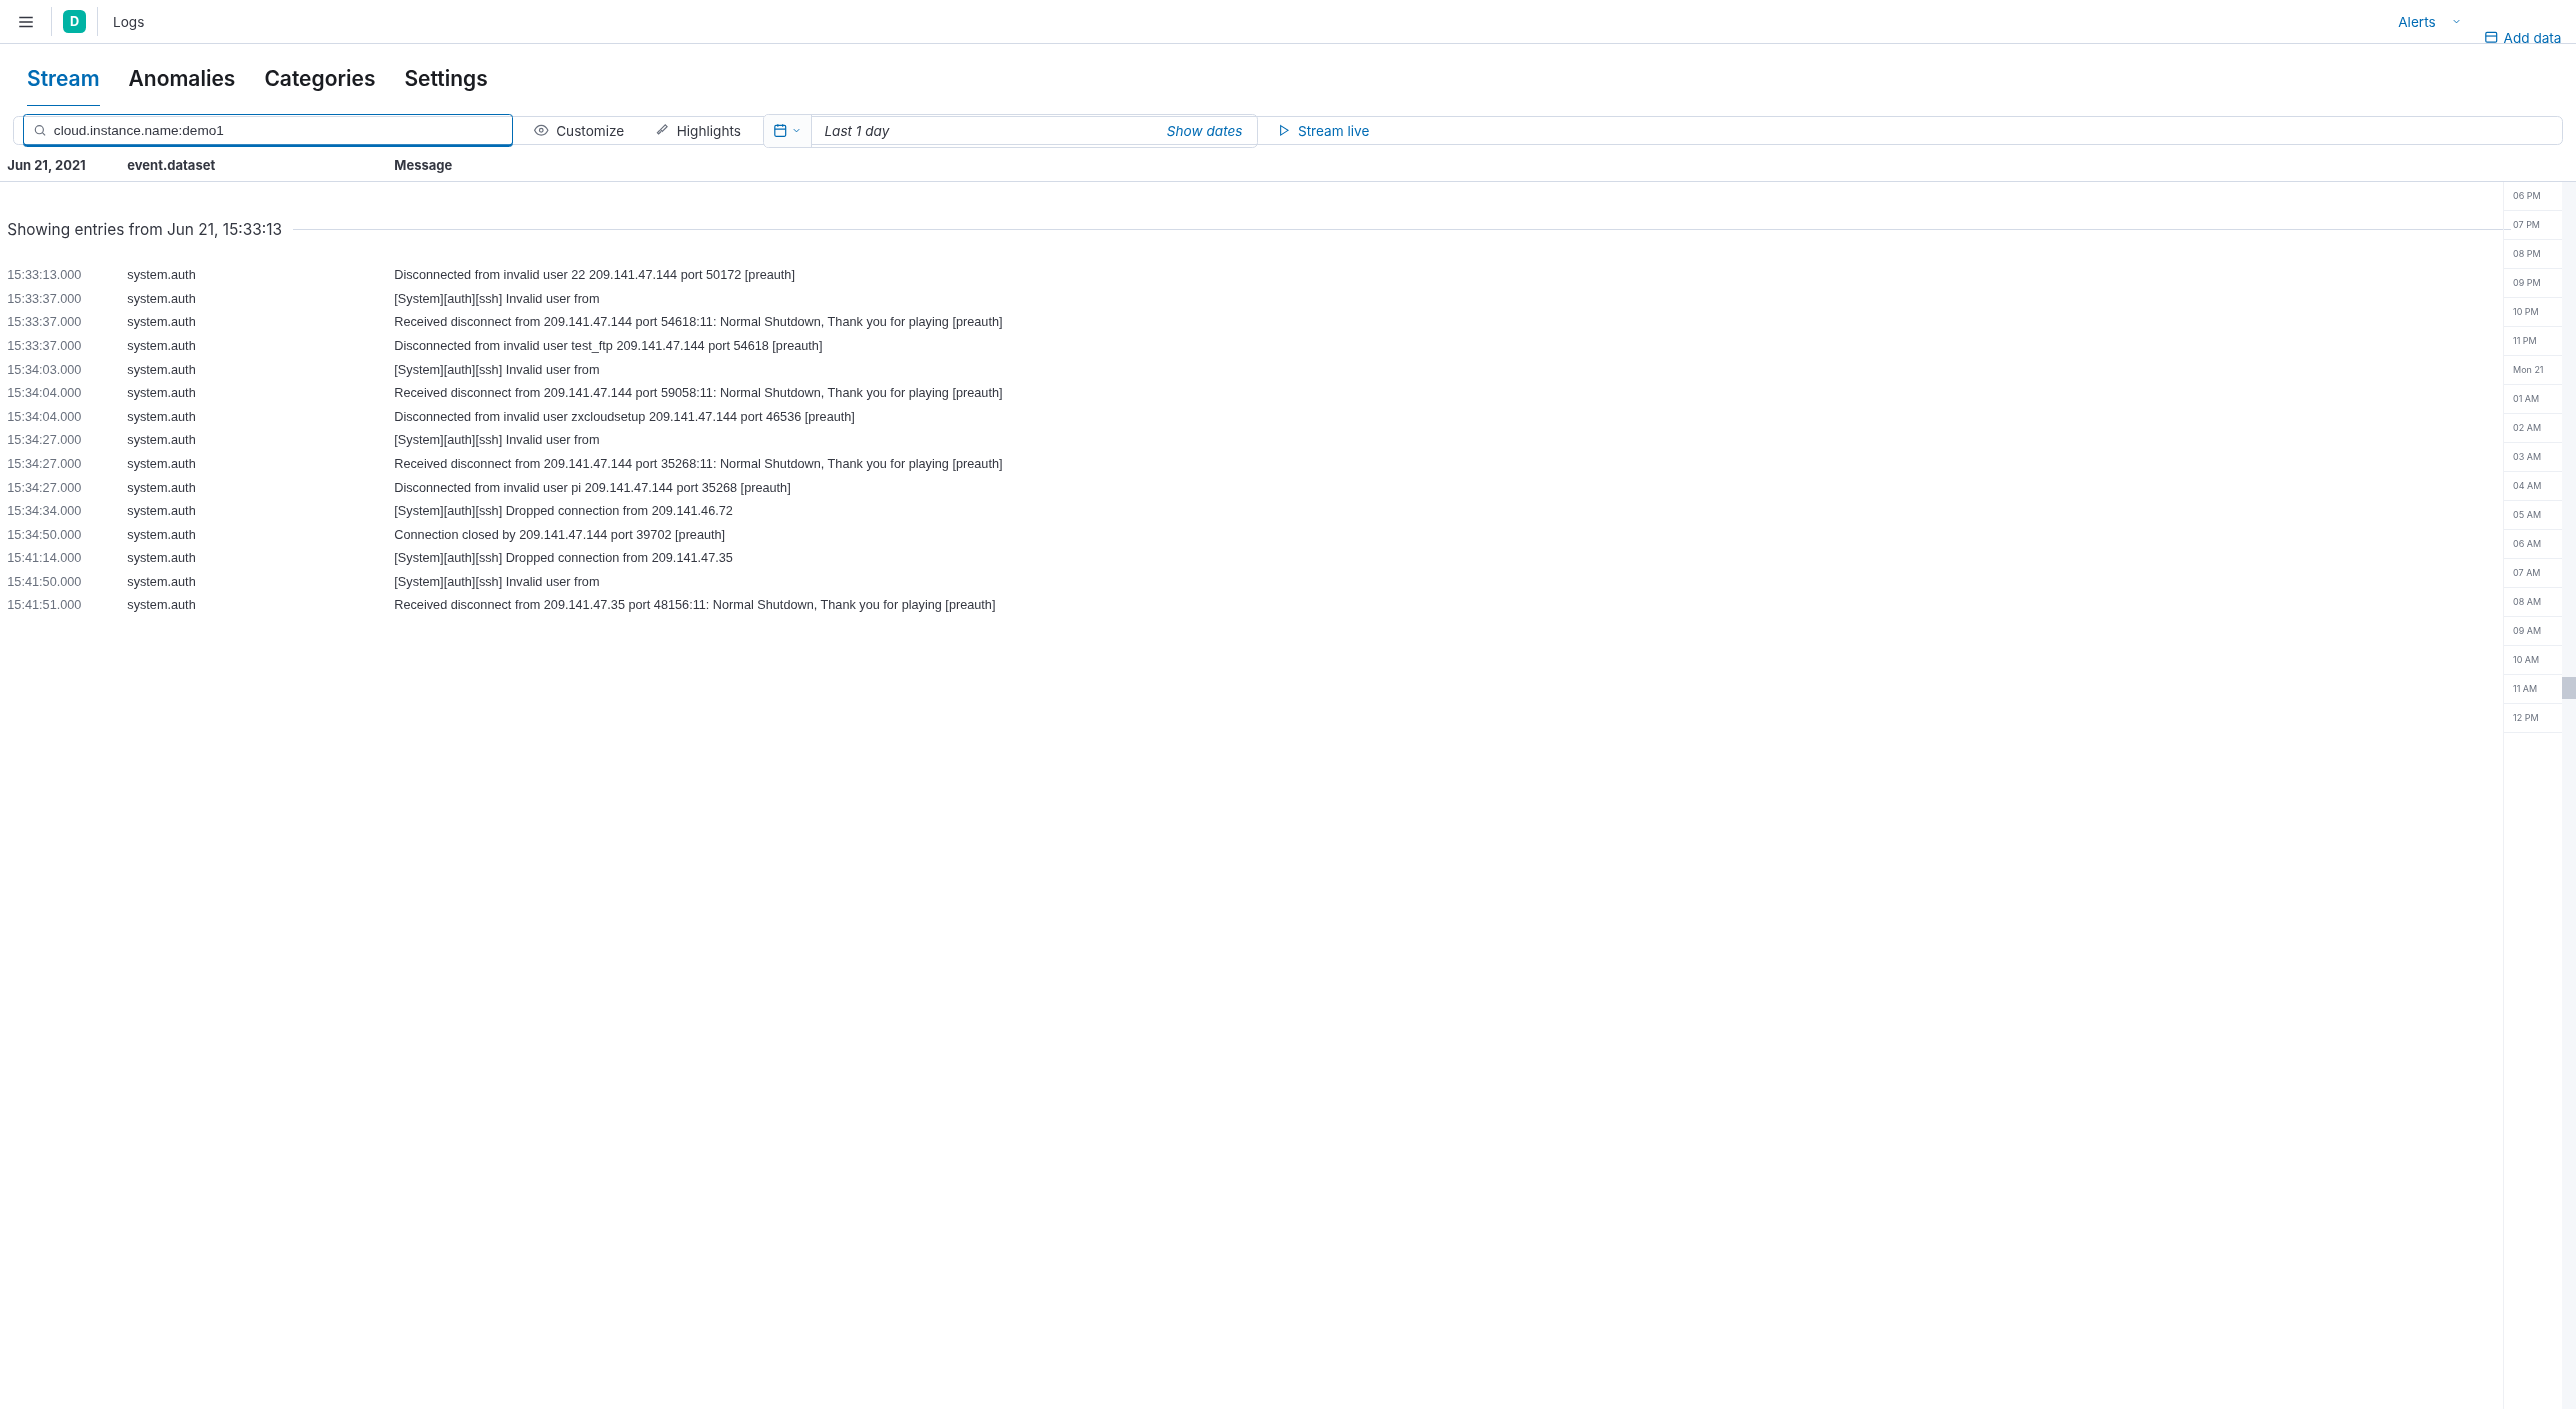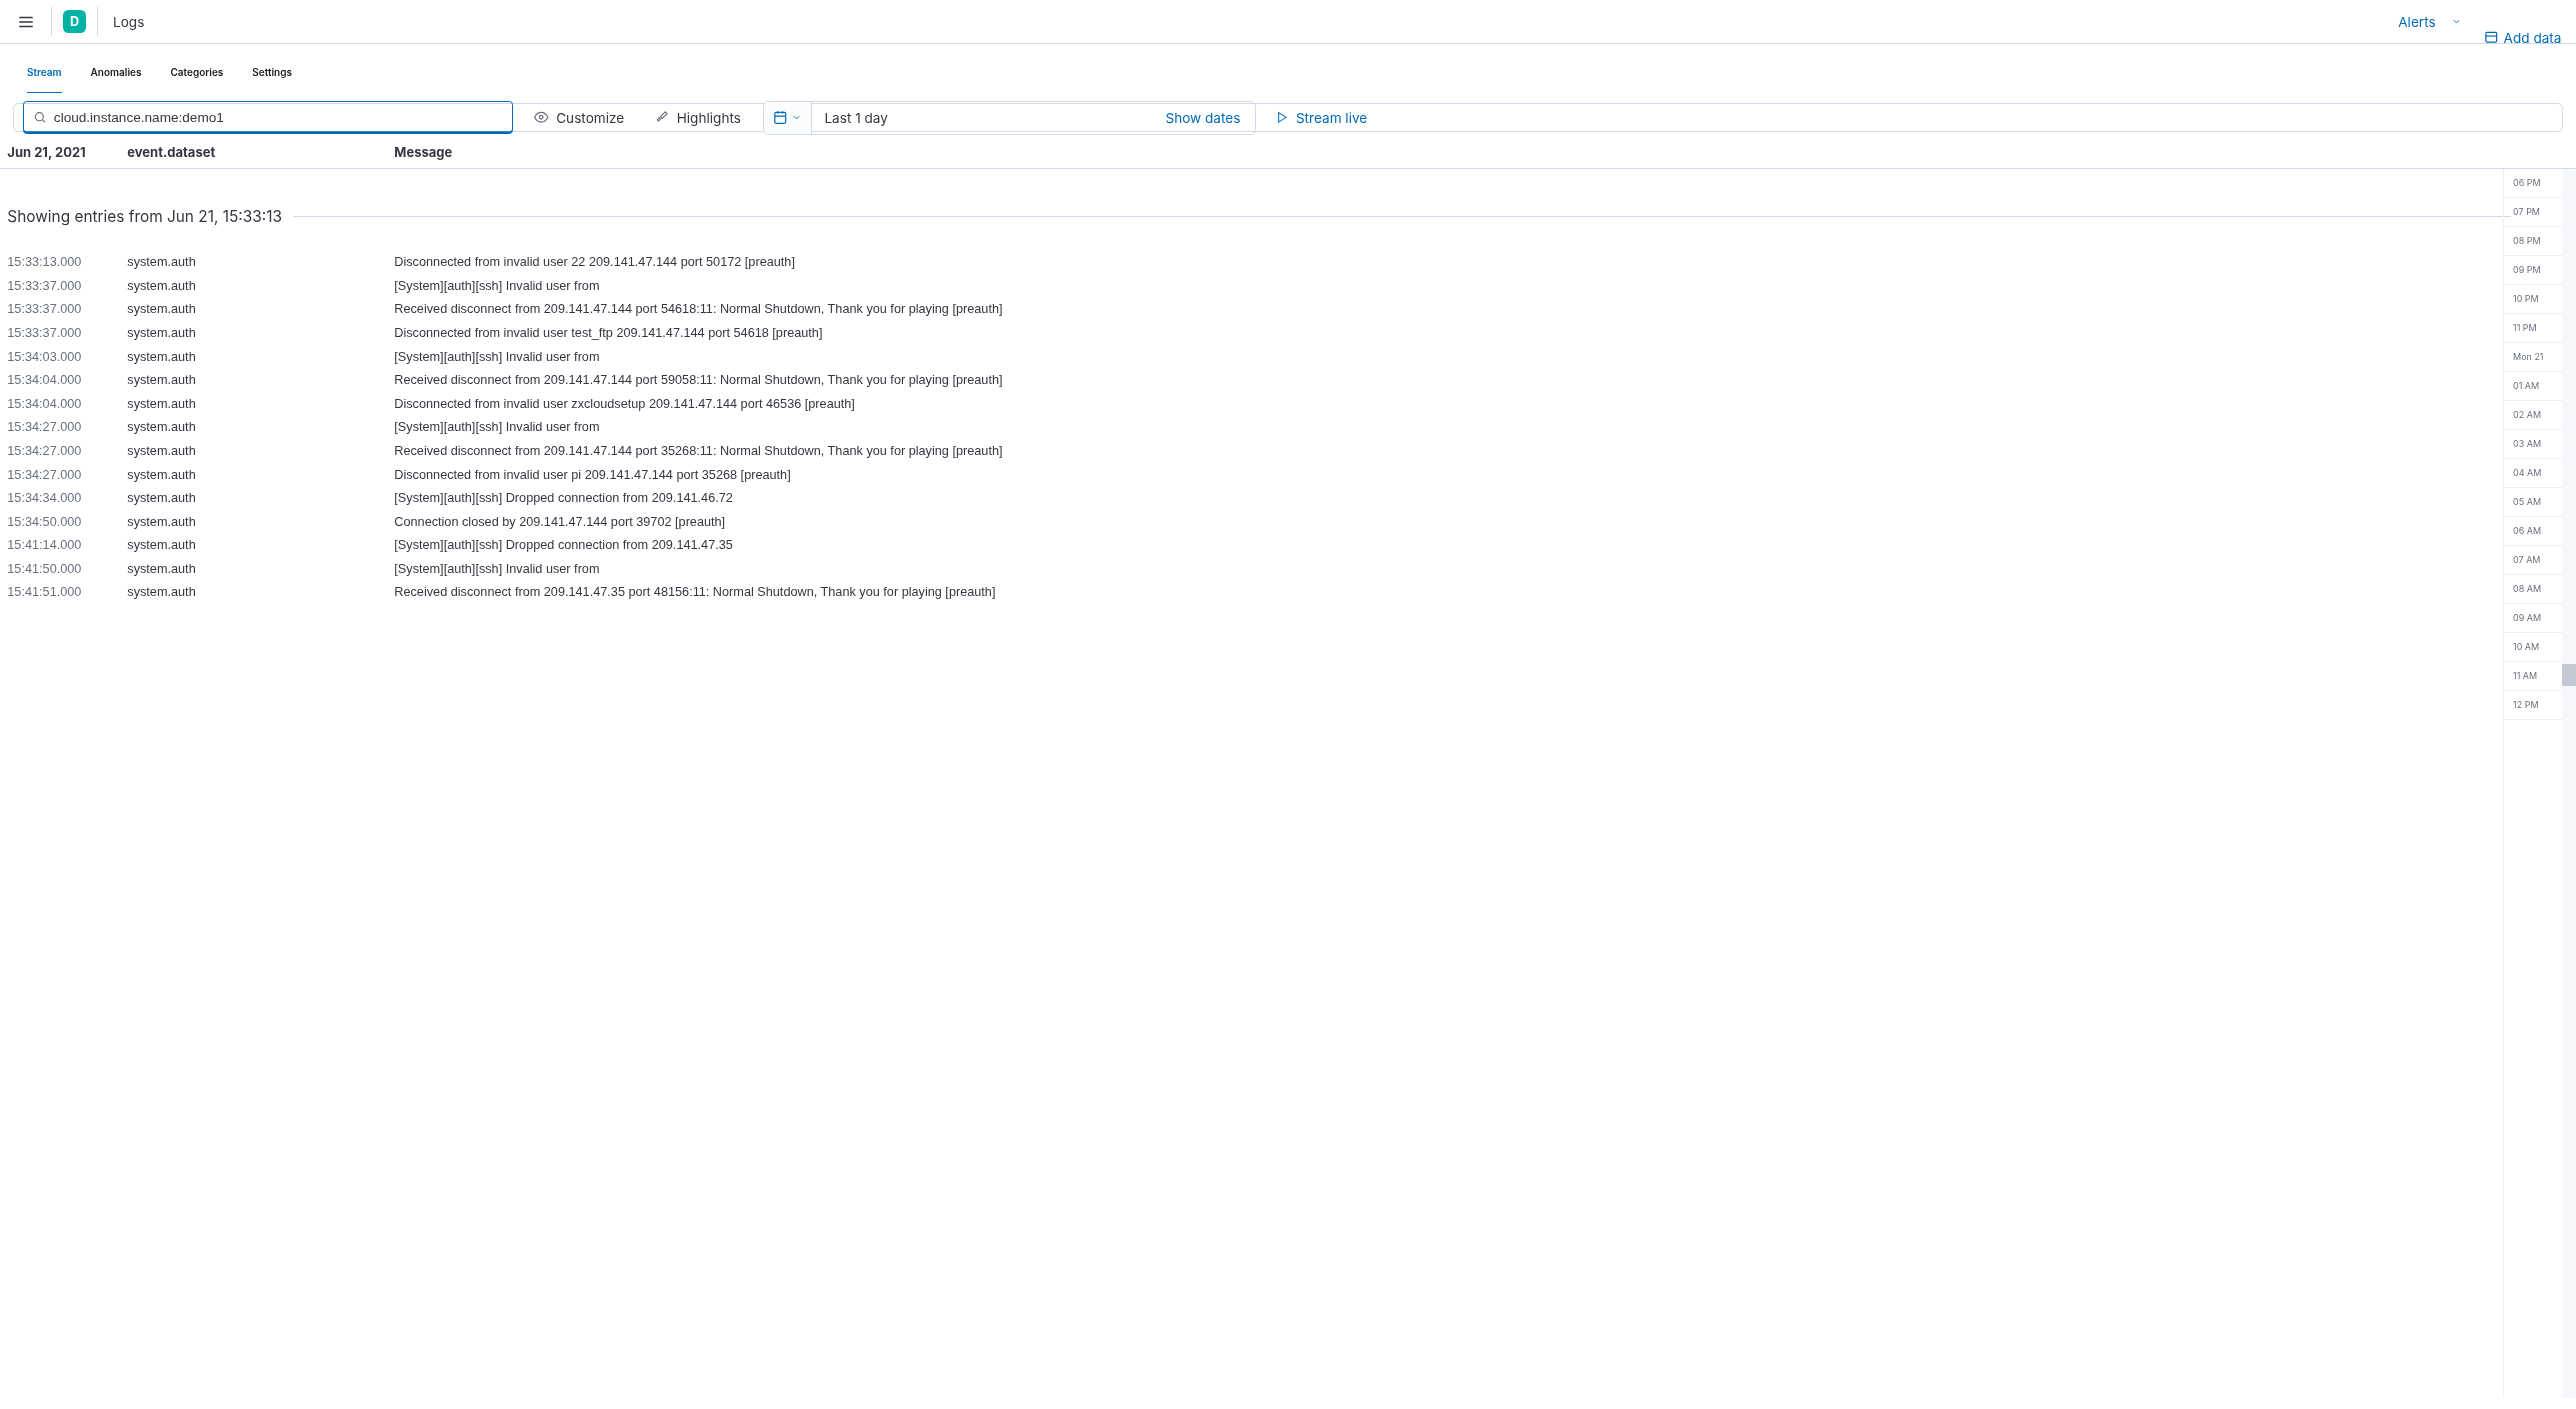--- a/index.html
+++ b/index.html
@@ -61,21 +61,21 @@
 }
 
 
 .tabsrow {
   display: flex;
   gap: 29px;
   padding: 16.3px 27px 0 27px;
   border-bottom: 0.9px solid #fff;
 }
 .tab {
-  font-size: 10px;
+  font-size: 21px;
   font-weight: 600;
   color: #1a1c21;
   padding: 5.4px 0 14.5px 0;
   cursor: pointer;
 }
 .tab.active {
   color: #006bb4;
   border-bottom: 1.8px solid #006bb4;
 }
 
@@ -116,20 +116,21 @@
   padding: 5.4px 9px;
 }
 .customize-btn svg, .highlights-btn svg { width:14.5px; height:14.5px; color:#69707d; }
 
 .datepicker {
   display: flex; align-items: stretch;
   border: 0.9px solid #d3dae6;
   border-radius: 5.4px;
   height: 34px;
   overflow: hidden;
+  font-style: italic;
 }
 .datepicker .cal {
   display: flex; align-items: center; gap: 3.6px;
   padding: 0 9px;
   border-right: 0.9px solid #d3dae6;
   background: #fbfcfd;
   color: #006bb4;
   cursor: pointer;
 }
 .datepicker .range {

